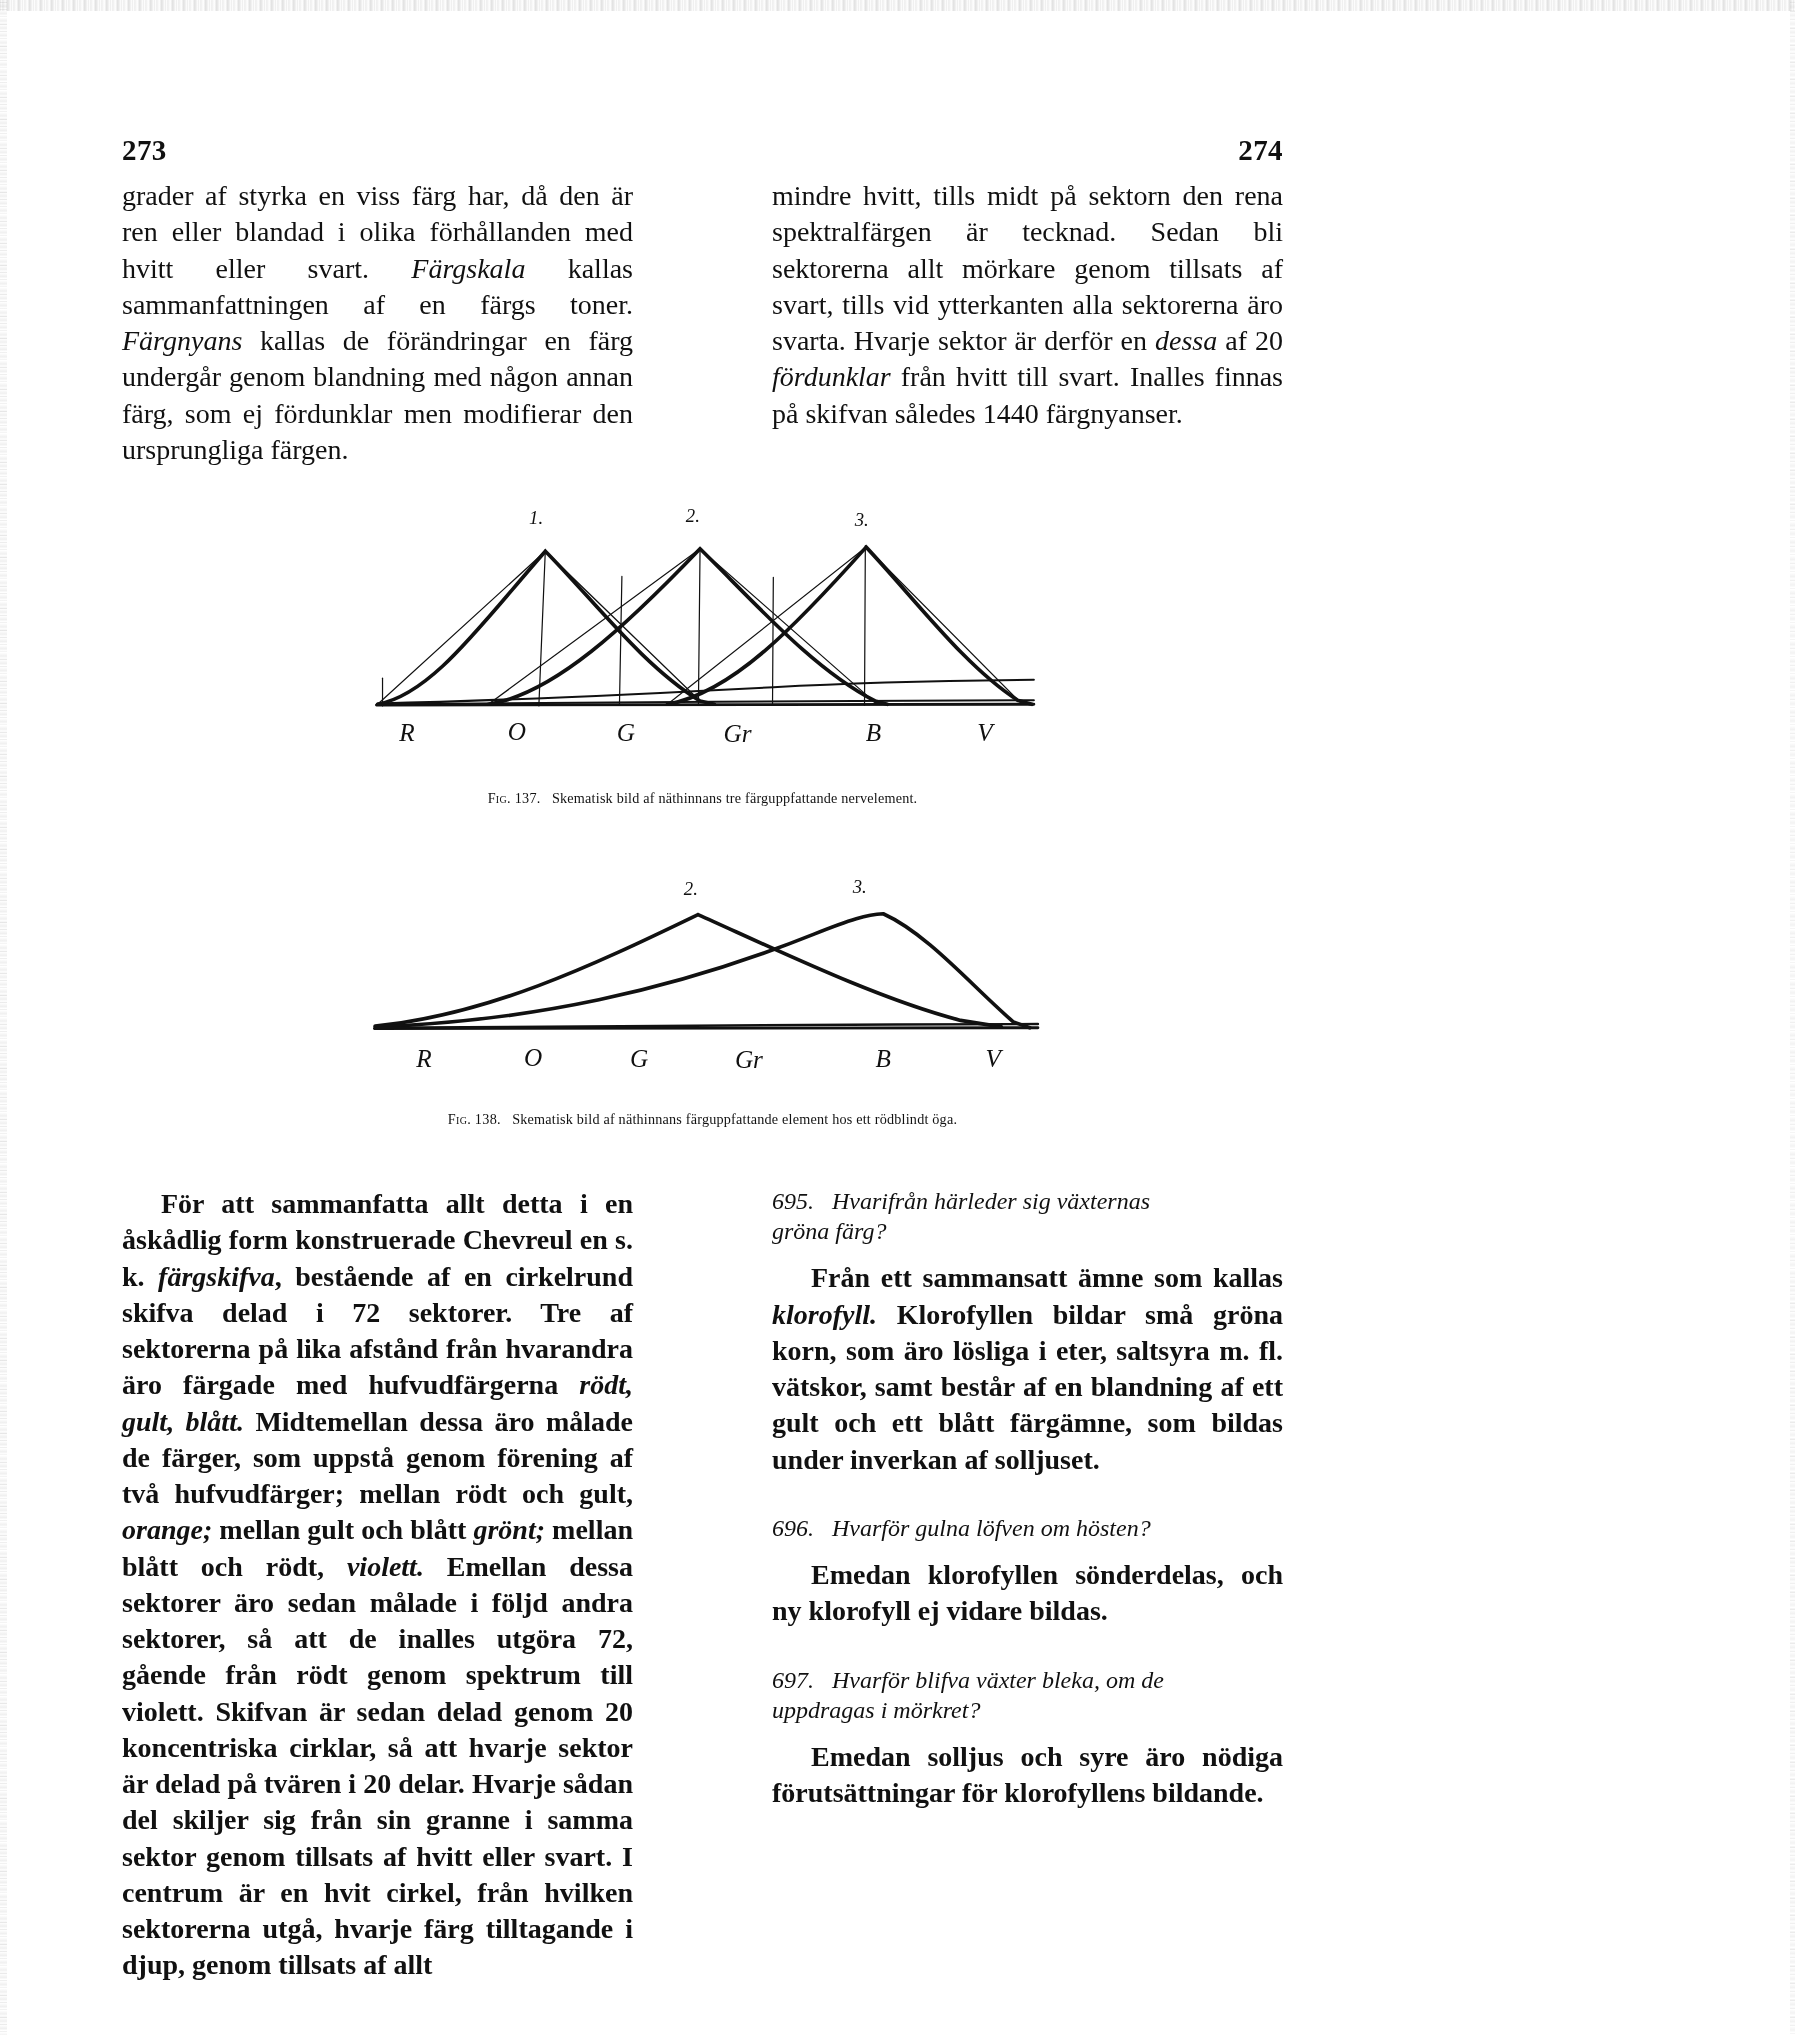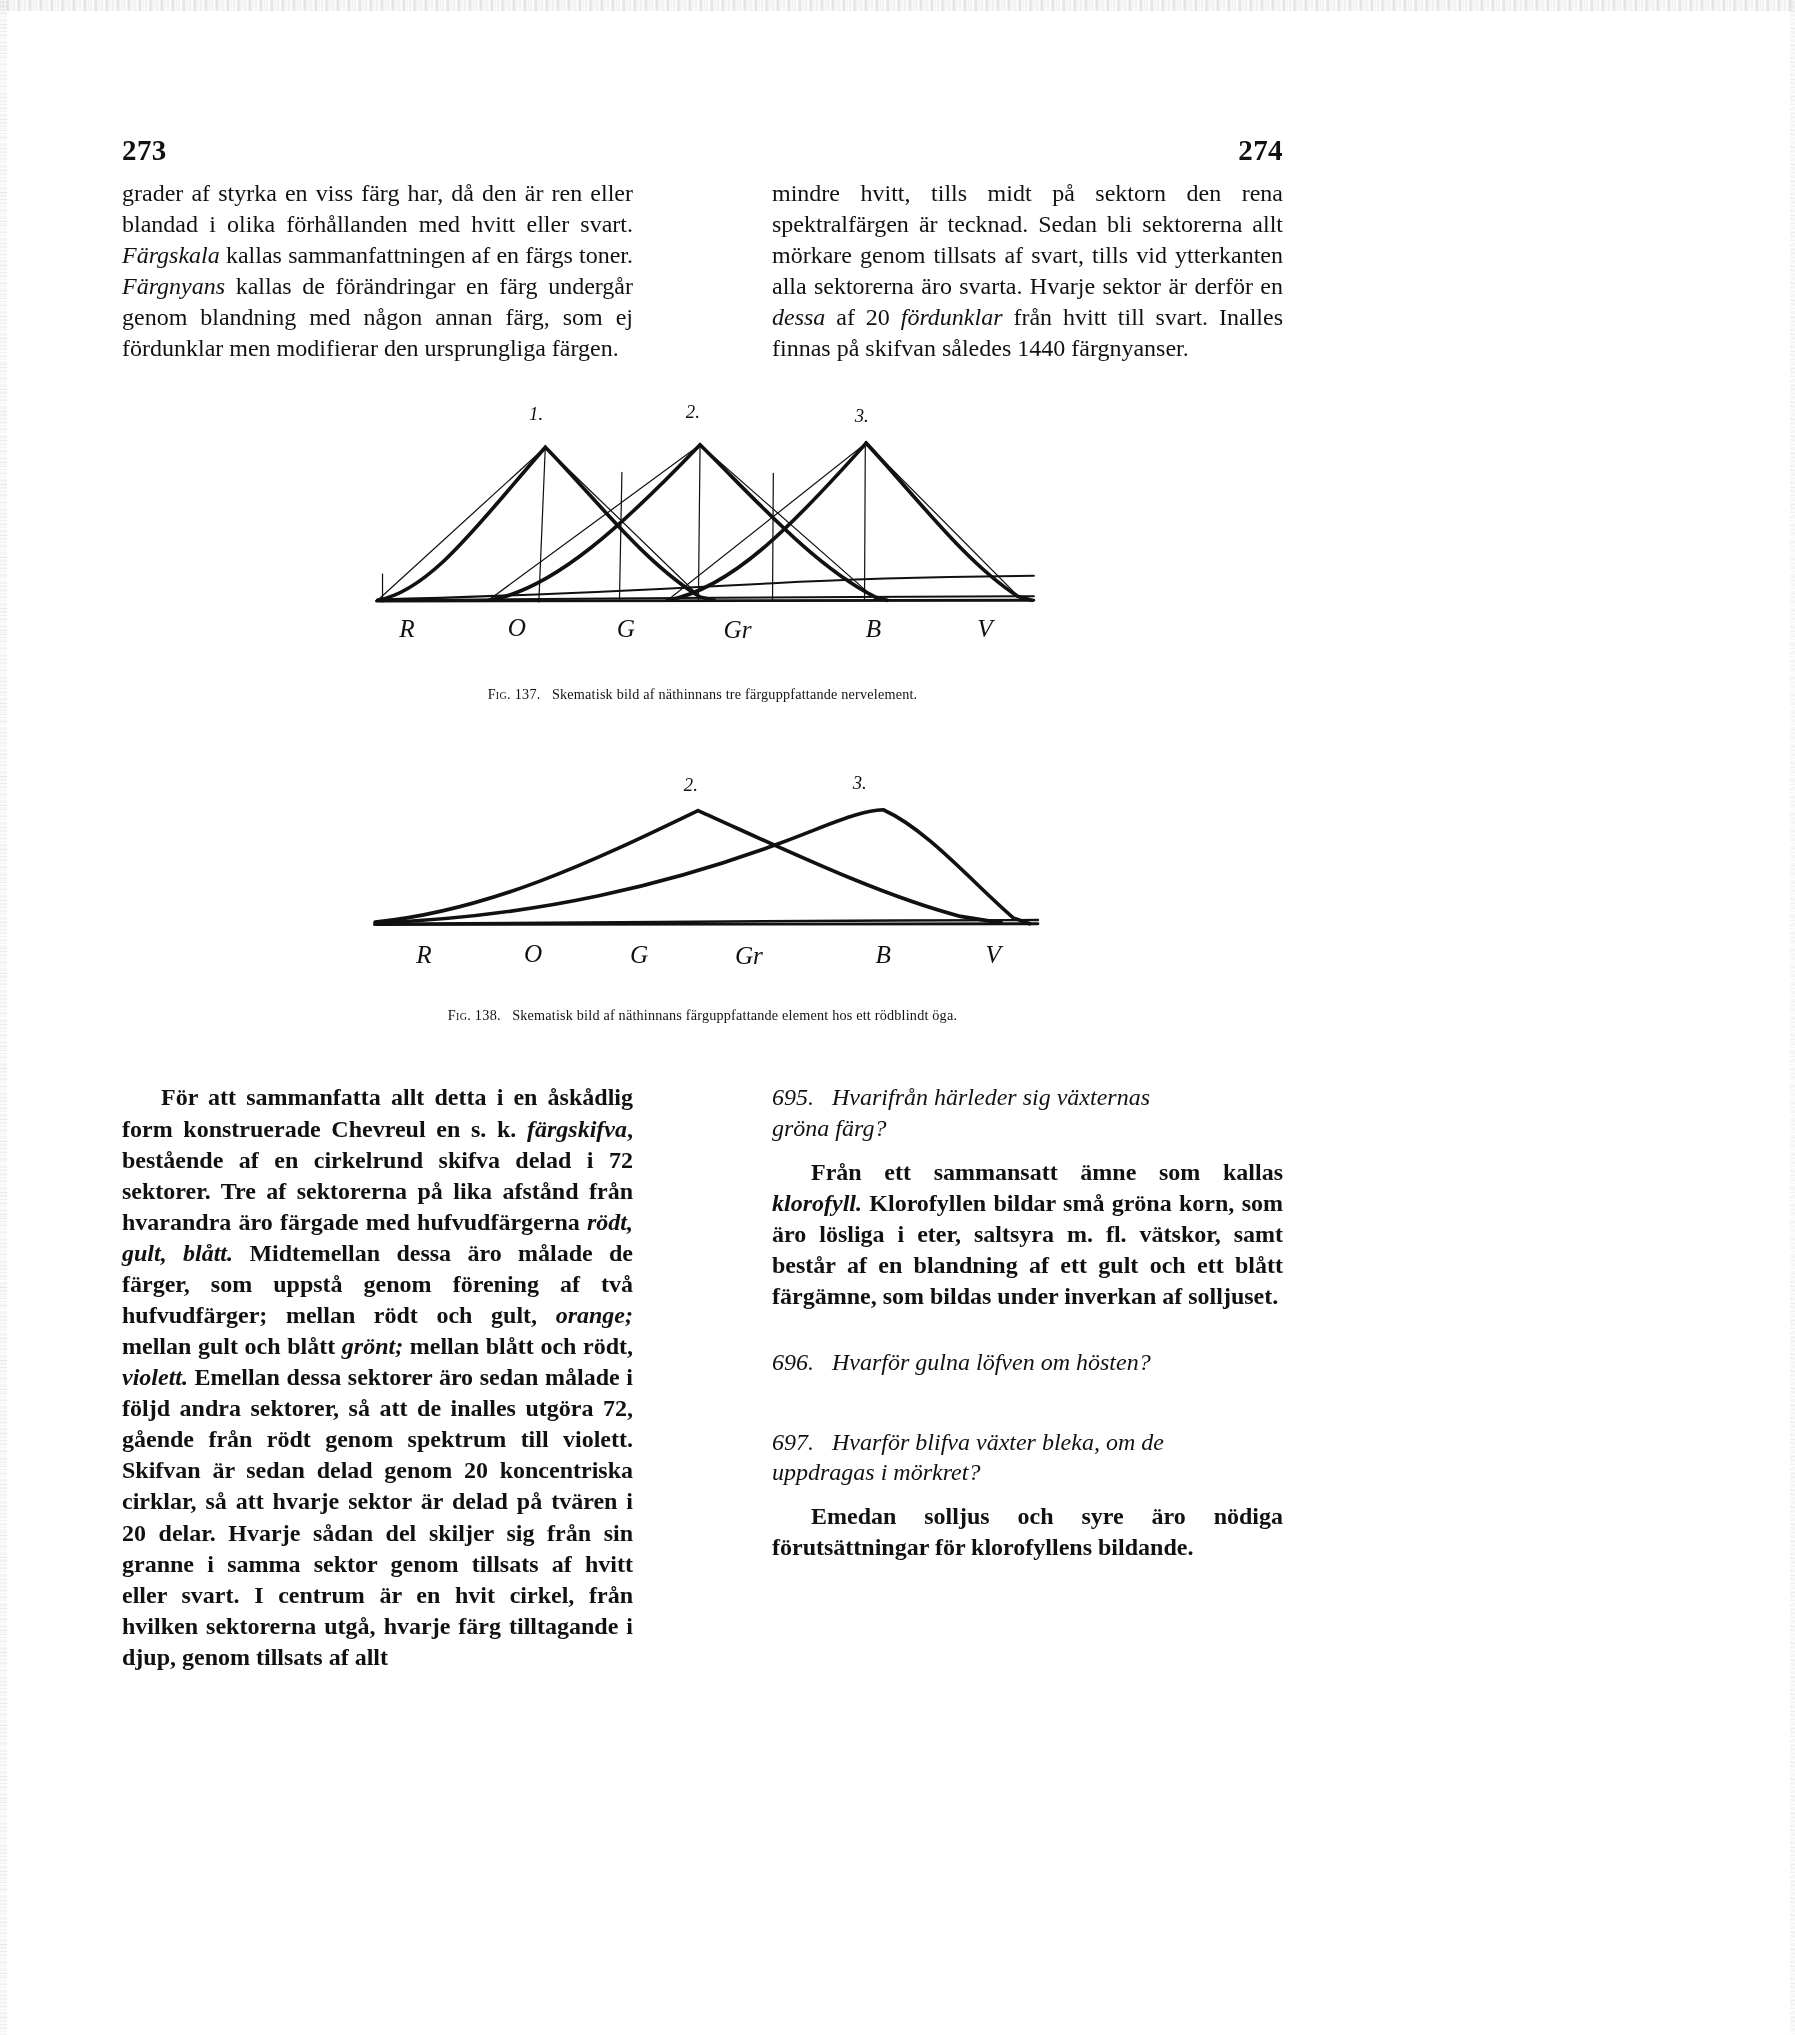--- a/index.html
+++ b/index.html
@@ -59,21 +59,21 @@
   }
   .col {
     width: 511px;
     float: left;
   }
   .col.right { margin-left: 139px; }
   .clear { clear: both; }
 
   p.body {
     margin: 0;
-    font-size: 24px;
+    font-size: 28px;
     line-height: 1.295;
     text-align: justify;
     text-justify: inter-word;
     hyphens: none;
   }
   p.body.indent { text-indent: 39px; font-weight: bold; }
 
   
   .figure {
     position: relative;
@@ -239,20 +239,21 @@
         <div class="gap-s"></div>
         <p class="body indent">Från ett sammansatt ämne som kallas <i>klorofyll.</i>  Klorofyllen bildar små gröna korn, som äro lösliga i eter, saltsyra m. fl. vätskor, samt består af en blandning af ett gult och ett blått färgämne, som bildas under inverkan af solljuset.</p>
 
         <div class="gap-l"></div>
 
         <h3 class="section">
           <span class="num">696.</span>
           &nbsp;&nbsp;<span>Hvarför gulna löfven om hösten?</span>
         </h3>
         <div class="gap-s"></div>
+        <p class="body indent">Emedan klorofyllen sönderdelas, och ny klorofyll ej vidare bildas.</p>
 
         <div class="gap-l"></div>
 
         <h3 class="section">
           <span class="num">697.</span>
           &nbsp;&nbsp;<span>Hvarför blifva växter bleka, om de</span><br>
           <span>uppdragas i mörkret?</span>
         </h3>
         <div class="gap-s"></div>
         <p class="body indent">Emedan solljus och syre äro nödiga förutsättningar för klorofyllens bildande.</p>

